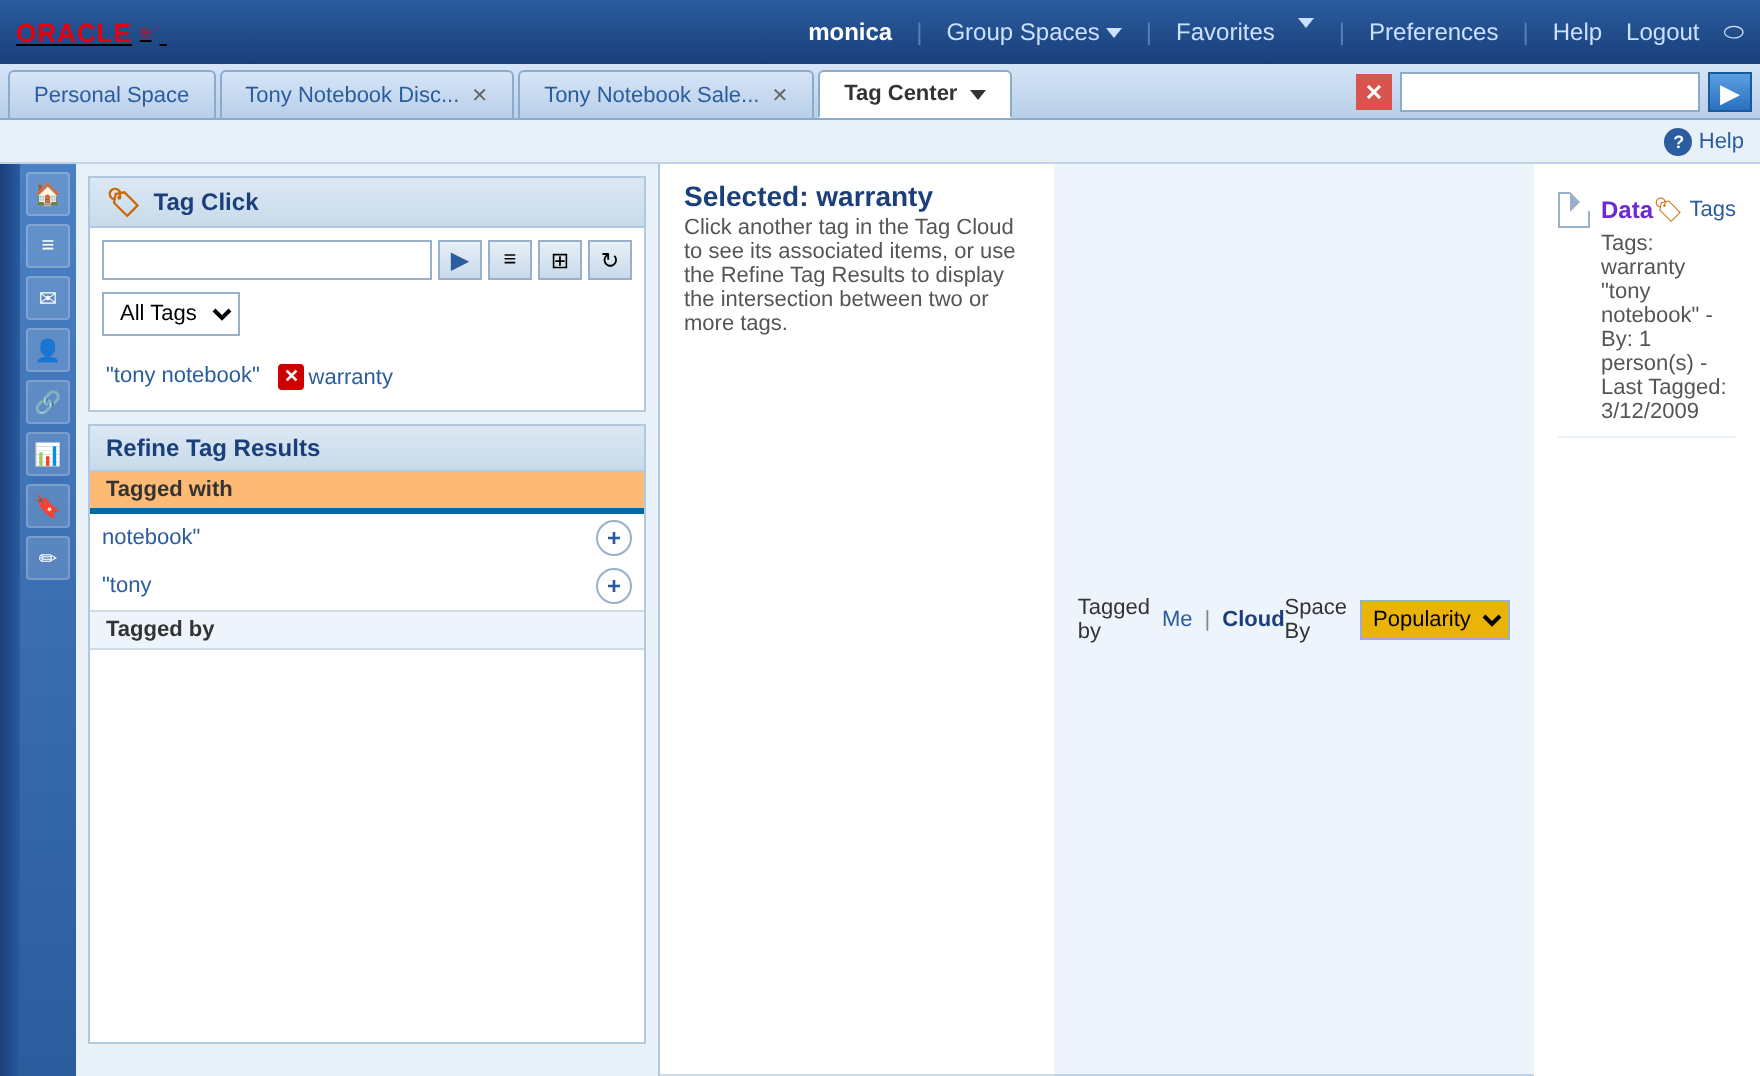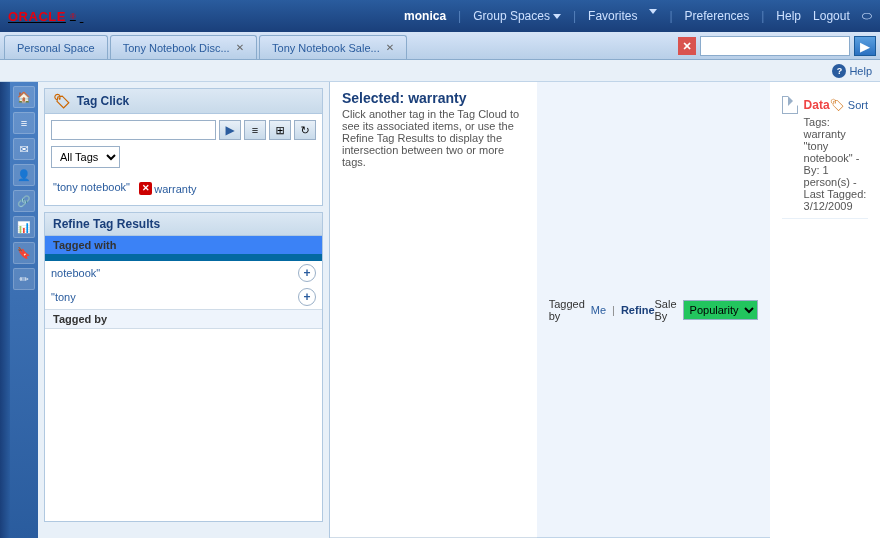--- a/index.html
+++ b/index.html
@@ -416,21 +416,21 @@
     }
     .result-title-row {
       display: flex;
       align-items: center;
       justify-content: space-between;
     }
     .result-title {
       display: flex;
       align-items: center;
       gap: 6px;
-      color: #ef4444;
+      color: #6d28d9;
       font-size: 12px;
       font-weight: bold;
       cursor: pointer;
     }
     .doc-icon {
       width: 16px;
       height: 18px;
       background: #fff;
       border: 1px solid #9ab0c8;
       position: relative;
@@ -508,20 +508,24 @@
     <span>Personal Space</span>
   </div>
   <div class="tab inactive">
     <span>Tony Notebook Disc...</span>
     <span class="close-x">✕</span>
   </div>
   <div class="tab inactive">
     <span>Tony Notebook Sale...</span>
     <span class="close-x">✕</span>
   </div>
+  <div class="tab active">
+    <span>Tag Center</span>
+    <span class="dropdown-arrow" style="border-top-color:#333;"></span>
+  </div>
   <div class="tab-search-area">
     <button class="x-btn">✕</button>
     <input type="text" style="width: 150px; height: 20px; border: 1px solid rgb(138, 171, 204); padding: 2px 4px; font-size: 11px;">
     <div class="go-btn" style="width:22px;height:20px;background:linear-gradient(to bottom,#5ba0e0,#2a70c0);border:1px solid #1a5a9a;cursor:pointer;display:flex;align-items:center;justify-content:center;color:#fff;font-size:13px;">▶</div>
   </div>
 </div>
 
 <div class="help-bar">
   <div class="help-btn">
     <div class="help-icon">?</div>
@@ -569,21 +573,21 @@
           <span class="tag-x">✕</span>
           <span>warranty</span>
         </span>
       </div>
     </div>
 
     <div class="refine-section">
       <div class="section-header">
         <span>Refine Tag Results</span>
       </div>
-      <div class="refine-subsection-title" style="font-size:11px;color:#333;padding:3px 8px;background:#3b82f6;border-bottom:7px solid #0369a1;font-weight:bold;">Tagged with</div>
+      <div class="refine-subsection-title" style="font-size:11px;color:#333;padding:3px 8px;background:#fdba74;border-bottom:3px solid #0369a1;font-weight:bold;">Tagged with</div>
       <div class="refine-item">
         <span>notebook"</span>
         <div class="plus-btn">+</div>
       </div>
       <div class="refine-item">
         <span>"tony</span>
         <div class="plus-btn">+</div>
       </div>
       <div class="tagged-by-section">
         <div class="refine-subsection-title" style="font-size:11px;color:#333;padding:3px 8px;background:#eef4fc;border-bottom:1px solid #d0dce8;font-weight:bold;">Tagged by</div>
@@ -596,39 +600,39 @@
     <div class="selected-header">
       <div class="selected-title">Selected: warranty</div>
       <div class="selected-desc">Click another tag in the Tag Cloud to see its associated items, or use the Refine Tag Results to display the intersection between two or more tags.</div>
     </div>
 
     <div class="filter-bar">
       <div class="filter-left">
         <span class="filter-label">Tagged by</span>
         <span class="filter-link">Me</span>
         <span class="filter-sep">|</span>
-        <span class="filter-link active">Refine</span>
+        <span class="filter-link active">Cloud</span>
       </div>
       <div class="sort-right">
-        <span>Sale By</span>
-        <select style="height:20px;border:1px solid #9ab0c8;background:#22c55e;font-size:11px;padding:0 2px;">
+        <span>Space By</span>
+        <select style="height:20px;border:1px solid #9ab0c8;background:#eab308;font-size:11px;padding:0 2px;">
           <option>Popularity</option>
         </select>
       </div>
     </div>
 
     <div class="results-area">
       <div class="result-item">
         <div class="result-title-row">
           <div class="result-title">
             <div class="doc-icon"></div>
             <span>Data</span>
           </div>
           <div class="tags-link">
             <span class="tag-sm-icon">🏷</span>
-            <span>Sort</span>
+            <span>Tags</span>
           </div>
         </div>
         <div class="result-meta">Tags: warranty "tony notebook" - By: 1 person(s) - Last Tagged: 3/12/2009</div>
       </div>
     </div>
   </div>
 </div>
 
 </body></html>

